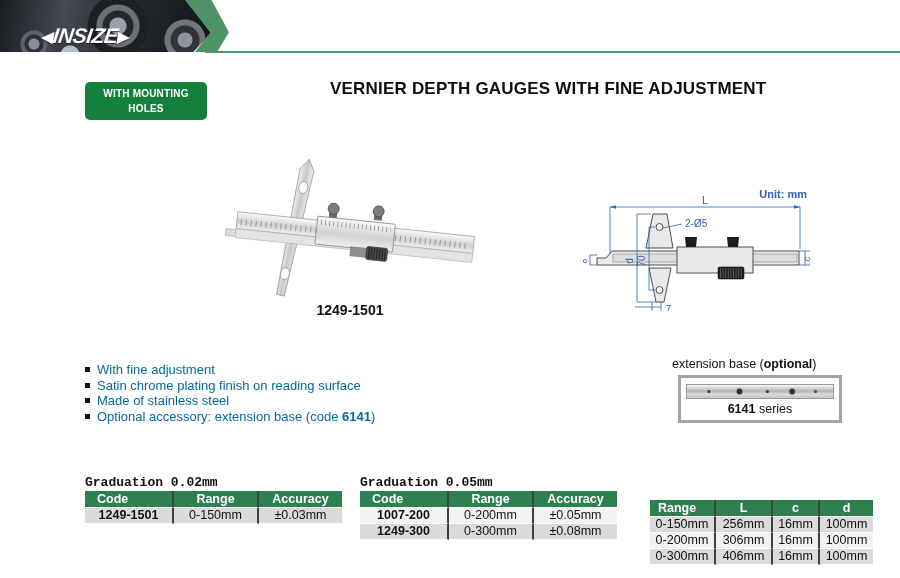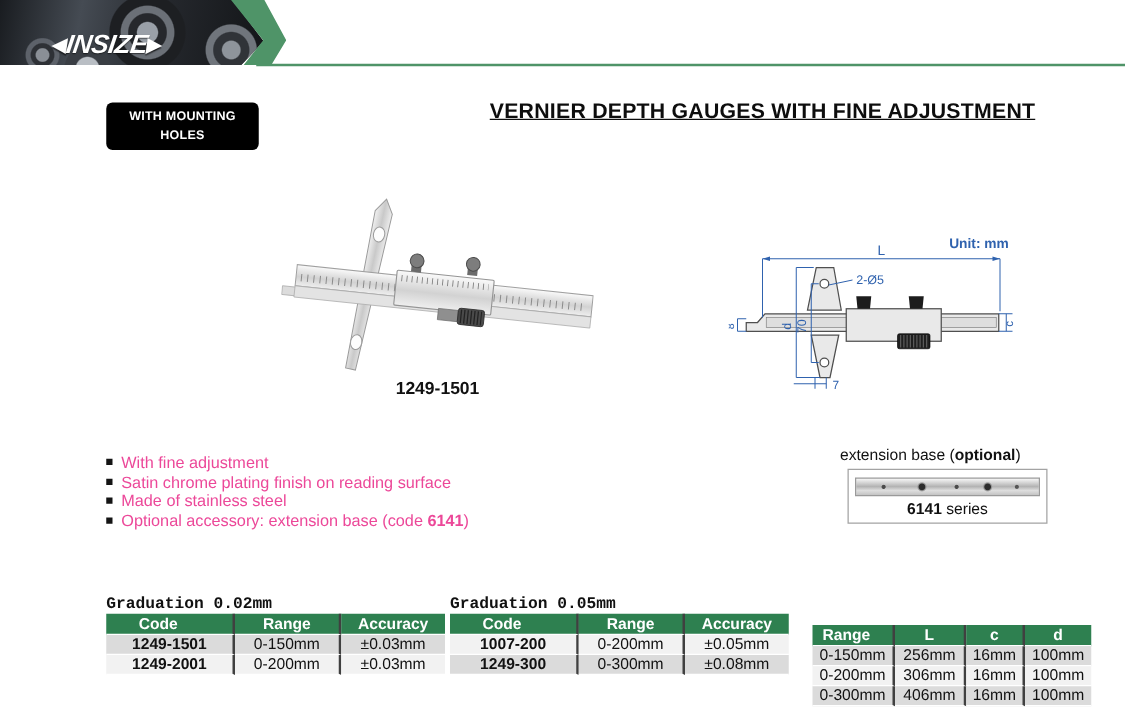--- a/index.html
+++ b/index.html
@@ -18,69 +18,69 @@
   .logo{position:absolute;left:42px;top:24px;color:#fff;font-weight:bold;font-style:italic;
     font-size:21px;letter-spacing:-0.5px;transform:skewX(-8deg);text-shadow:0 1px 1px rgba(0,0,0,.55);white-space:nowrap;}
   .logo .arr{font-style:normal;font-size:15px;vertical-align:1px;}
   .hdr-chevron{position:absolute;left:183px;top:0;width:46px;height:52px;
     clip-path:polygon(4% 0,62% 0,100% 62%,74% 100%,26% 100%,60% 62%);}
   .hdr-rule{position:absolute;left:205px;top:51px;width:695px;height:2px;}
 
   
   .badge{position:absolute;left:85px;top:82px;width:112px;padding:4px 5px;border-radius:5px;
     color:#fff;font-size:10px;font-weight:bold;text-align:center;line-height:1.5;letter-spacing:.2px;}
-  .page-title{position:absolute;left:330px;top:79px;width:560px;text-align:center;
-    font-size:17px;font-weight:bold;color:#0d0d0d;letter-spacing:.2px;text-decoration:underline;}
+  .page-title{position:absolute;left:330px;top:79px;width:560px;
+    font-size:17px;font-weight:bold;color:#0d0d0d;letter-spacing:.2px;}
 
   
   .product-fig{position:absolute;left:225px;top:148px;width:250px;height:152px;}
   .product-cap{position:absolute;left:225px;top:302px;width:250px;text-align:center;font-size:14px;font-weight:bold;}
   .diagram{position:absolute;left:583px;top:178px;width:240px;height:165px;}
 
   
-  .features{position:absolute;left:85px;top:362px;font-size:13px;color:#ec4899;}
+  .features{position:absolute;left:85px;top:362px;font-size:13px;color:#0369a1;}
   .feat{line-height:15.5px;white-space:nowrap;}
   .sq{display:inline-block;width:5px;height:5px;background:#141414;margin:0 7px 2px 0;vertical-align:middle;}
 
   
   .ext-cap{position:absolute;left:672px;top:357px;width:172px;text-align:left;font-size:12.5px;}
-  .ext-box{position:absolute;left:678px;top:375px;width:158px;height:42px;border:1px solid #a3a3a3;background:#fff;}
+  .ext-box{position:absolute;left:678px;top:375px;width:158px;height:42px;border:3px solid #a3a3a3;background:#fff;}
   .ext-bar{position:absolute;left:5px;right:5px;top:6px;height:13px;border:1px solid #9a9a9a;
     background-image:
       radial-gradient(circle at 15% 50%,#4a4a4a 0 1.3px,rgba(0,0,0,0) 2px),
       radial-gradient(circle at 36% 50%,#2d2d2d 0 2.3px,#8f8f8f 3px,rgba(0,0,0,0) 4px),
       radial-gradient(circle at 55% 50%,#4a4a4a 0 1.3px,rgba(0,0,0,0) 2px),
       radial-gradient(circle at 72% 50%,#2d2d2d 0 2.3px,#8f8f8f 3px,rgba(0,0,0,0) 4px),
       radial-gradient(circle at 88% 50%,#555 0 1.2px,rgba(0,0,0,0) 2px),
       linear-gradient(#f7f7f7 0%,#b3b3b3 48%,#dedede 72%,#c4c4c4 100%);}
   .ext-series{position:absolute;left:0;bottom:4px;width:100%;text-align:center;font-size:12.5px;}
 
   
   .tbl-title{position:absolute;font-size:13px;font-weight:bold;font-family:Liberation Mono, monospace;}
   table.ptable{position:absolute;border-collapse:separate;border-spacing:0;}
   .ptable th,.ptable td{font-size:12.5px;padding:0 3px;text-align:center;
     border-bottom:1px solid #fff;border-right:2px solid #404040;height:15px;line-height:15px;}
   .ptable th{color:#fff;font-weight:bold;height:16px;line-height:16px;}
   .ptable th:last-child,.ptable td:last-child{border-right:none;}
-  .ptable .th-left{text-align:left;padding-left:26px;}
+  .ptable .th-left{text-align:left;padding-left:12px;}
   .ptable tr.r-odd td{background:#dbdbdb;}
   .ptable tr.r-even td{background:#f2f2f2;}
   .ptable td.codecell{font-weight:bold;}
 </style>
 </head>
 <body>
 
 <div id="page">
 
   <div class="hdr-photo"></div>
   <div class="logo"><span class="arr">◀</span><span>INSIZE</span><span class="arr">▶</span></div>
   <div class="hdr-chevron" style="background:#4f9468;"></div>
   <div class="hdr-rule" style="background:#4f9468;"></div>
 
-  <div class="badge" style="background:#000000;">
+  <div class="badge" style="background:#15803d;">
     <div>WITH MOUNTING HOLES</div>
   </div>
   <div class="page-title">VERNIER DEPTH GAUGES WITH FINE ADJUSTMENT</div>
 
   <svg class="product-fig" viewBox="0 0 250 152">
     <defs>
       <linearGradient id="beamG" x1="0" y1="0" x2="0" y2="1">
         <stop offset="0" stop-color="#fafafa"></stop>
           <stop offset="0.55" stop-color="#d2d2d2"></stop>
           <stop offset="1" stop-color="#efefef"></stop>
@@ -186,25 +186,20 @@
         <tr>
       <th class="th-left" style="width:72px;background:#2e8050;">Code</th>
       <th style="width:77px;background:#2e8050;">Range</th>
       <th style="width:77px;background:#2e8050;">Accuracy</th>
     </tr>
     <tr class="r-odd">
       <td class="codecell">1249-1501</td>
       <td>0-150mm</td>
       <td>±0.03mm</td>
     </tr>
-    <tr class="r-even">
-      <td class="codecell">1249-2001</td>
-      <td>0-200mm</td>
-      <td>±0.03mm</td>
-    </tr>
   </tbody>
     </table>
 
   <div class="tbl-title" style="left:360px;top:475px;">Graduation 0.05mm</div>
   <table class="ptable" style="left:360px;top:491px;">
     <tbody>
         <tr>
       <th class="th-left" style="width:72px;background:#2e8050;">Code</th>
       <th style="width:77px;background:#2e8050;">Range</th>
       <th style="width:77px;background:#2e8050;">Accuracy</th>

